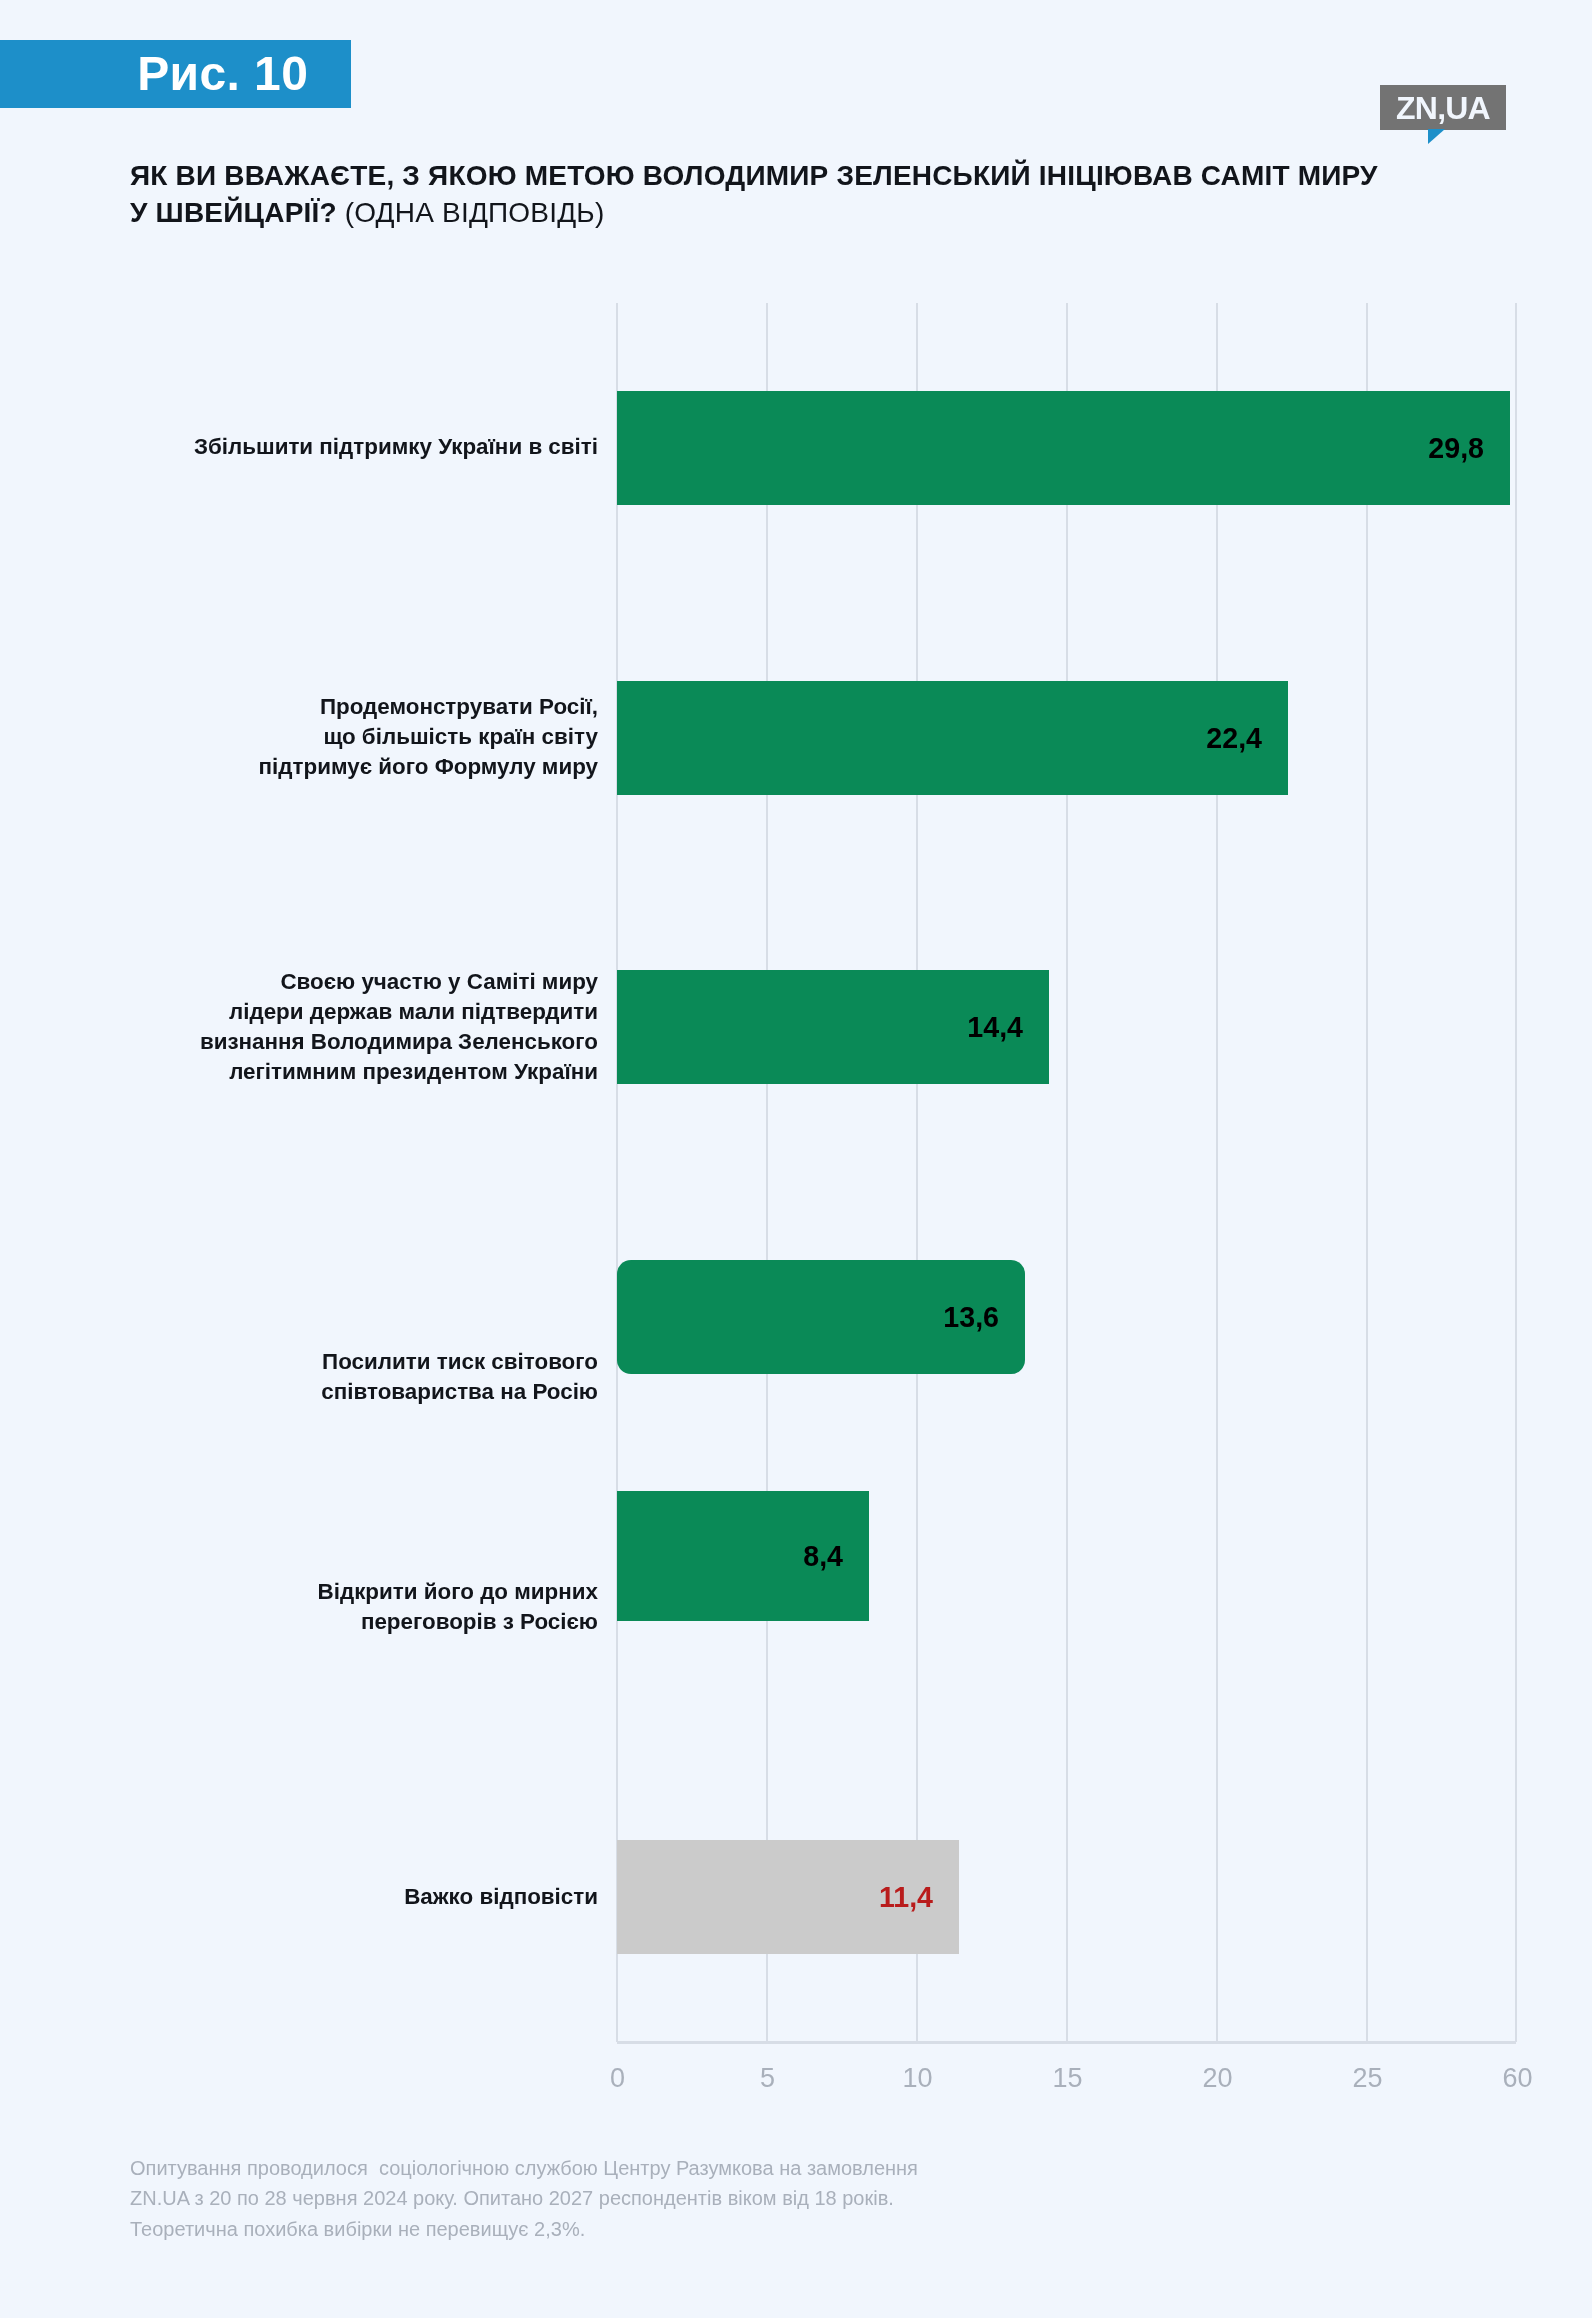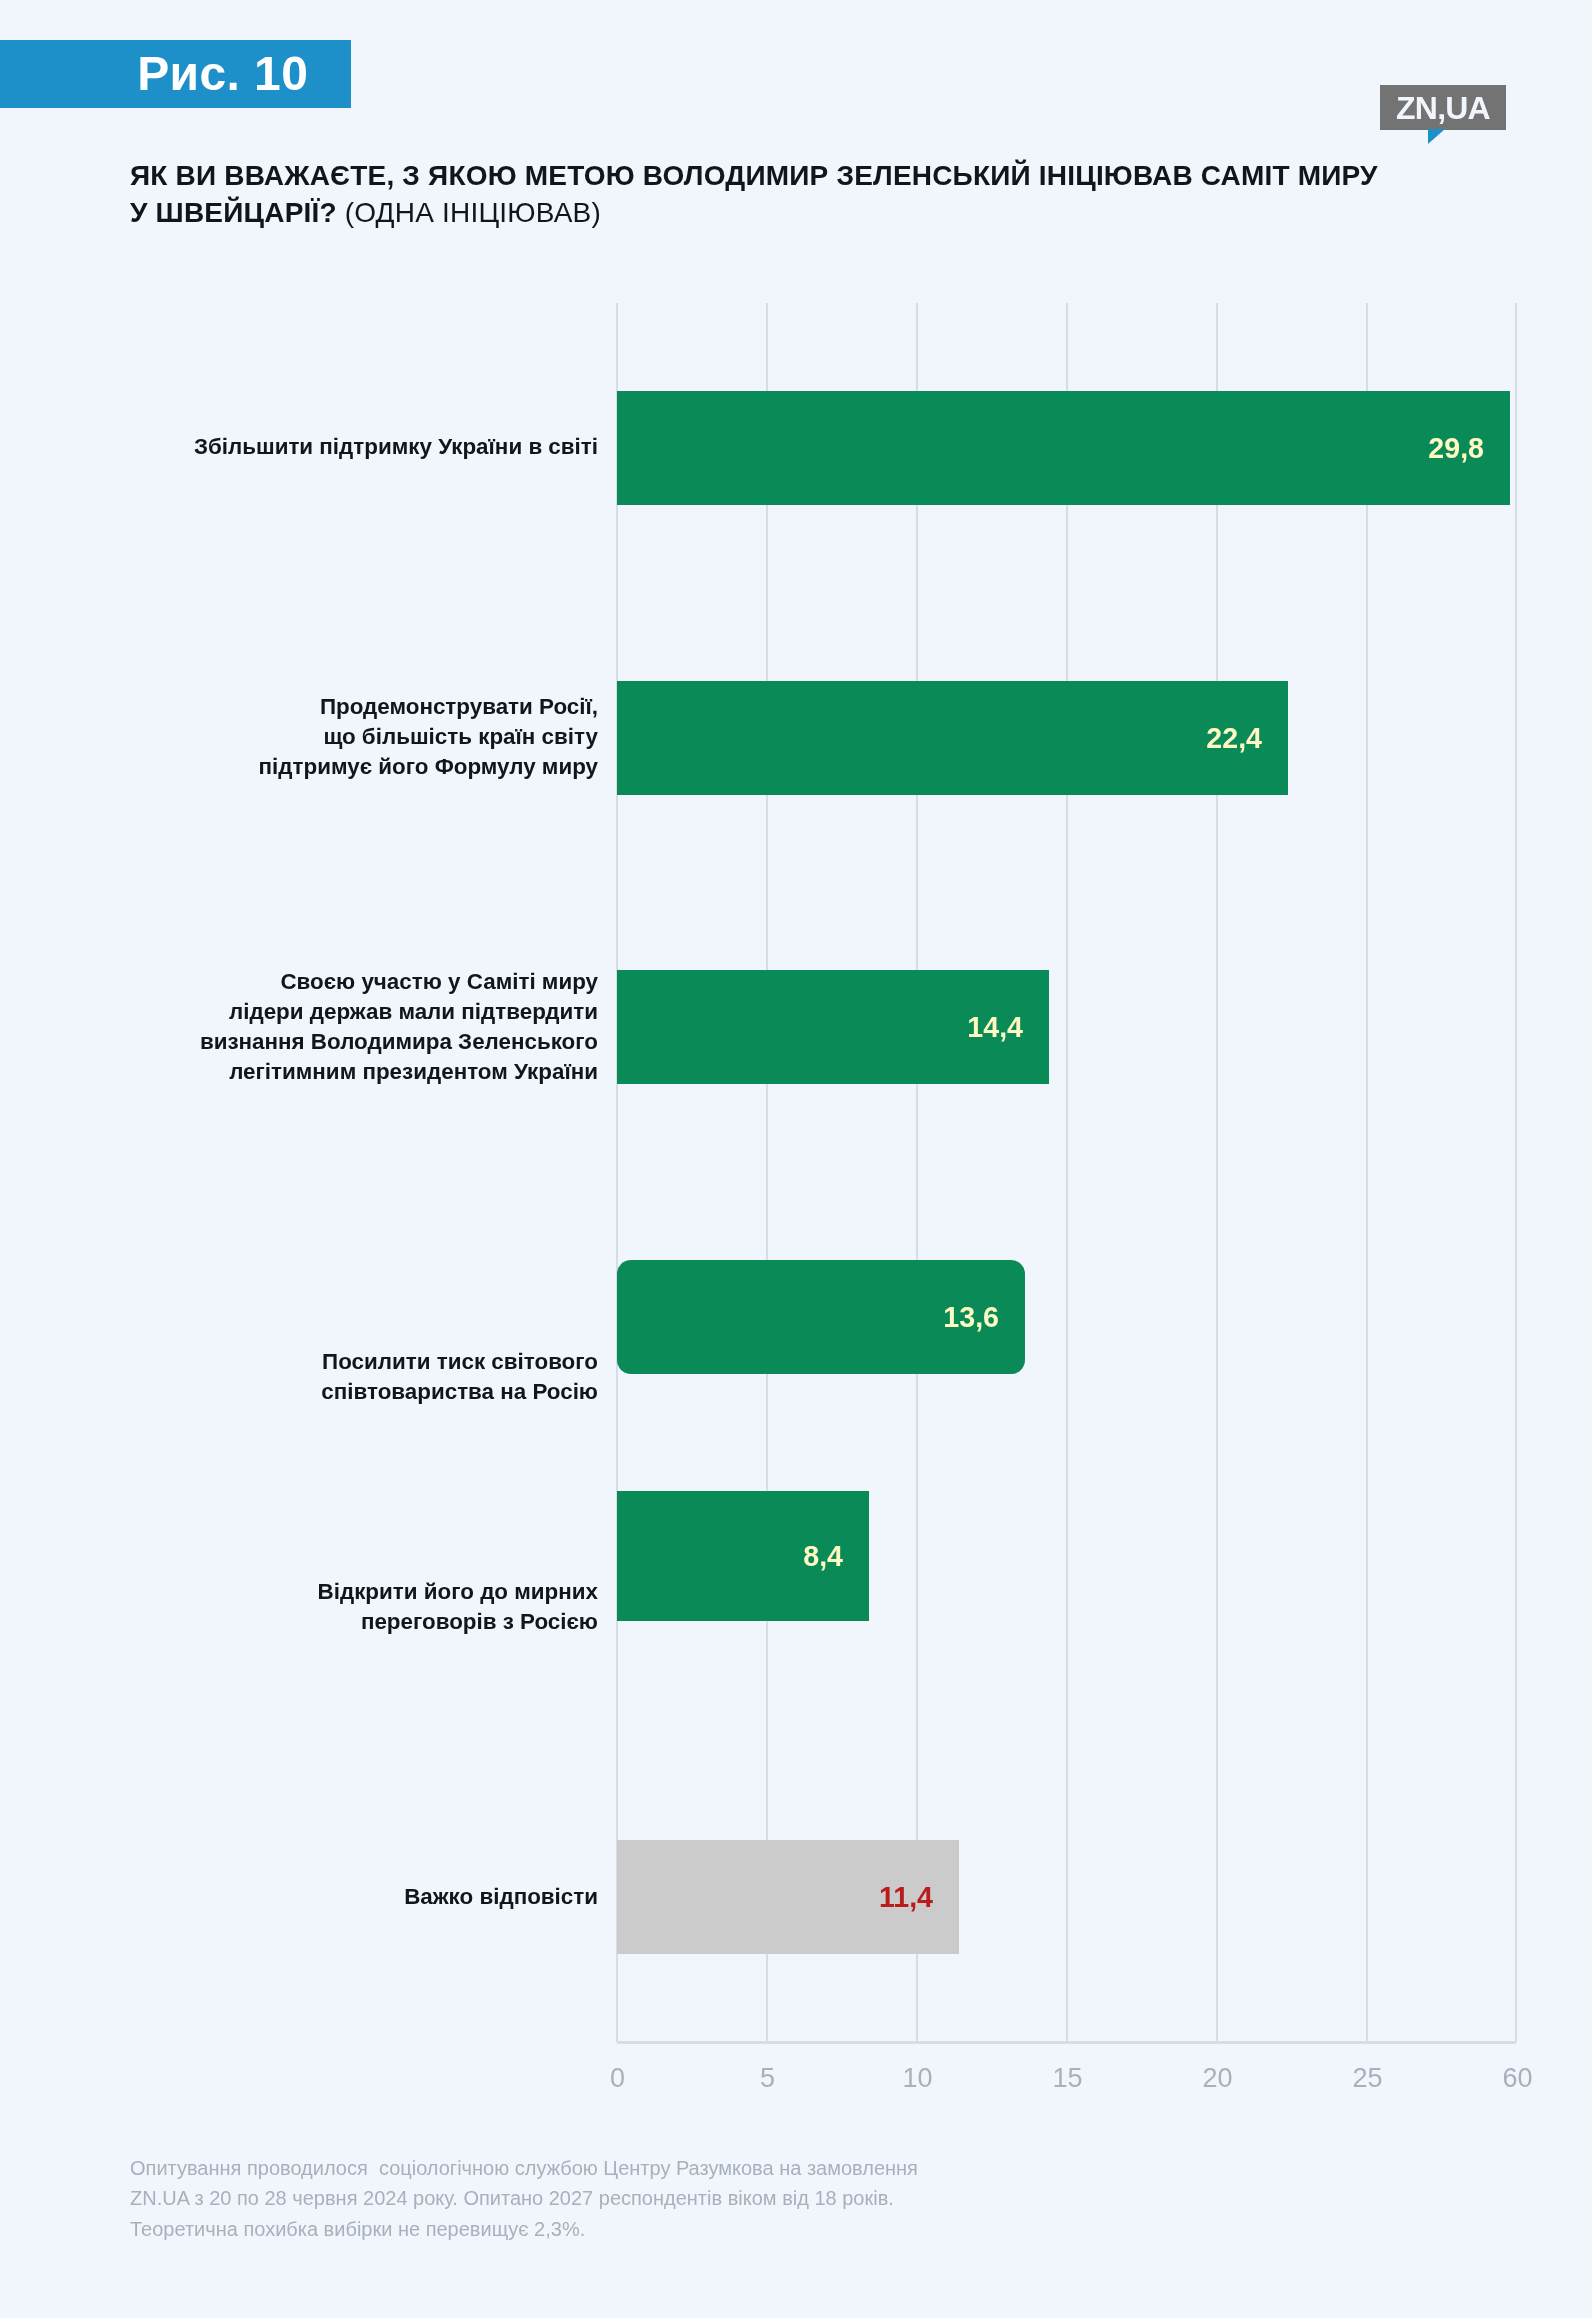--- a/index.html
+++ b/index.html
@@ -114,21 +114,21 @@
 
   .bar {
     position: absolute;
     display: flex;
     align-items: center;
     justify-content: flex-end;
   }
   .bar.green { background: #0a8a57; }
   .bar.grey  { background: #cbcbcb; }
   .bar-value {
-    color: #fef9c3;
+    color: #000000;
     font-size: 28.6px;
     font-weight: bold;
     padding-right: 26px;
     line-height: 1;
     white-space: nowrap;
   }
   .bar.grey .bar-value { color: #b91c1c; }
 
   
   .cat-label {
@@ -176,21 +176,21 @@
   </div>
 
   <div class="logo">
     <div class="logo-box">
       <span class="logo-text">ZN,UA</span>
     </div>
     <div class="logo-tail"></div>
   </div>
 
   <div class="title">
-    <span>ЯК ВИ ВВАЖАЄТЕ, З ЯКОЮ МЕТОЮ ВОЛОДИМИР ЗЕЛЕНСЬКИЙ ІНІЦІЮВАВ САМІТ МИРУ У ШВЕЙЦАРІЇ?</span><span class="sub"> (ОДНА ІНІЦІЮВАВ)</span>
+    <span>ЯК ВИ ВВАЖАЄТЕ, З ЯКОЮ МЕТОЮ ВОЛОДИМИР ЗЕЛЕНСЬКИЙ ІНІЦІЮВАВ САМІТ МИРУ У ШВЕЙЦАРІЇ?</span><span class="sub"> (ОДНА ВІДПОВІДЬ)</span>
   </div>
 
   <div class="plot" id="plot">
     <div class="axis-bottom"></div>
   <div class="gridline" style="left: -0.8px;"></div>
       <div class="gridline" style="left: 149px;"></div>
       <div class="gridline" style="left: 299px;"></div>
       <div class="gridline" style="left: 449px;"></div>
       <div class="gridline" style="left: 599px;"></div>
       <div class="gridline" style="left: 749px;"></div>

